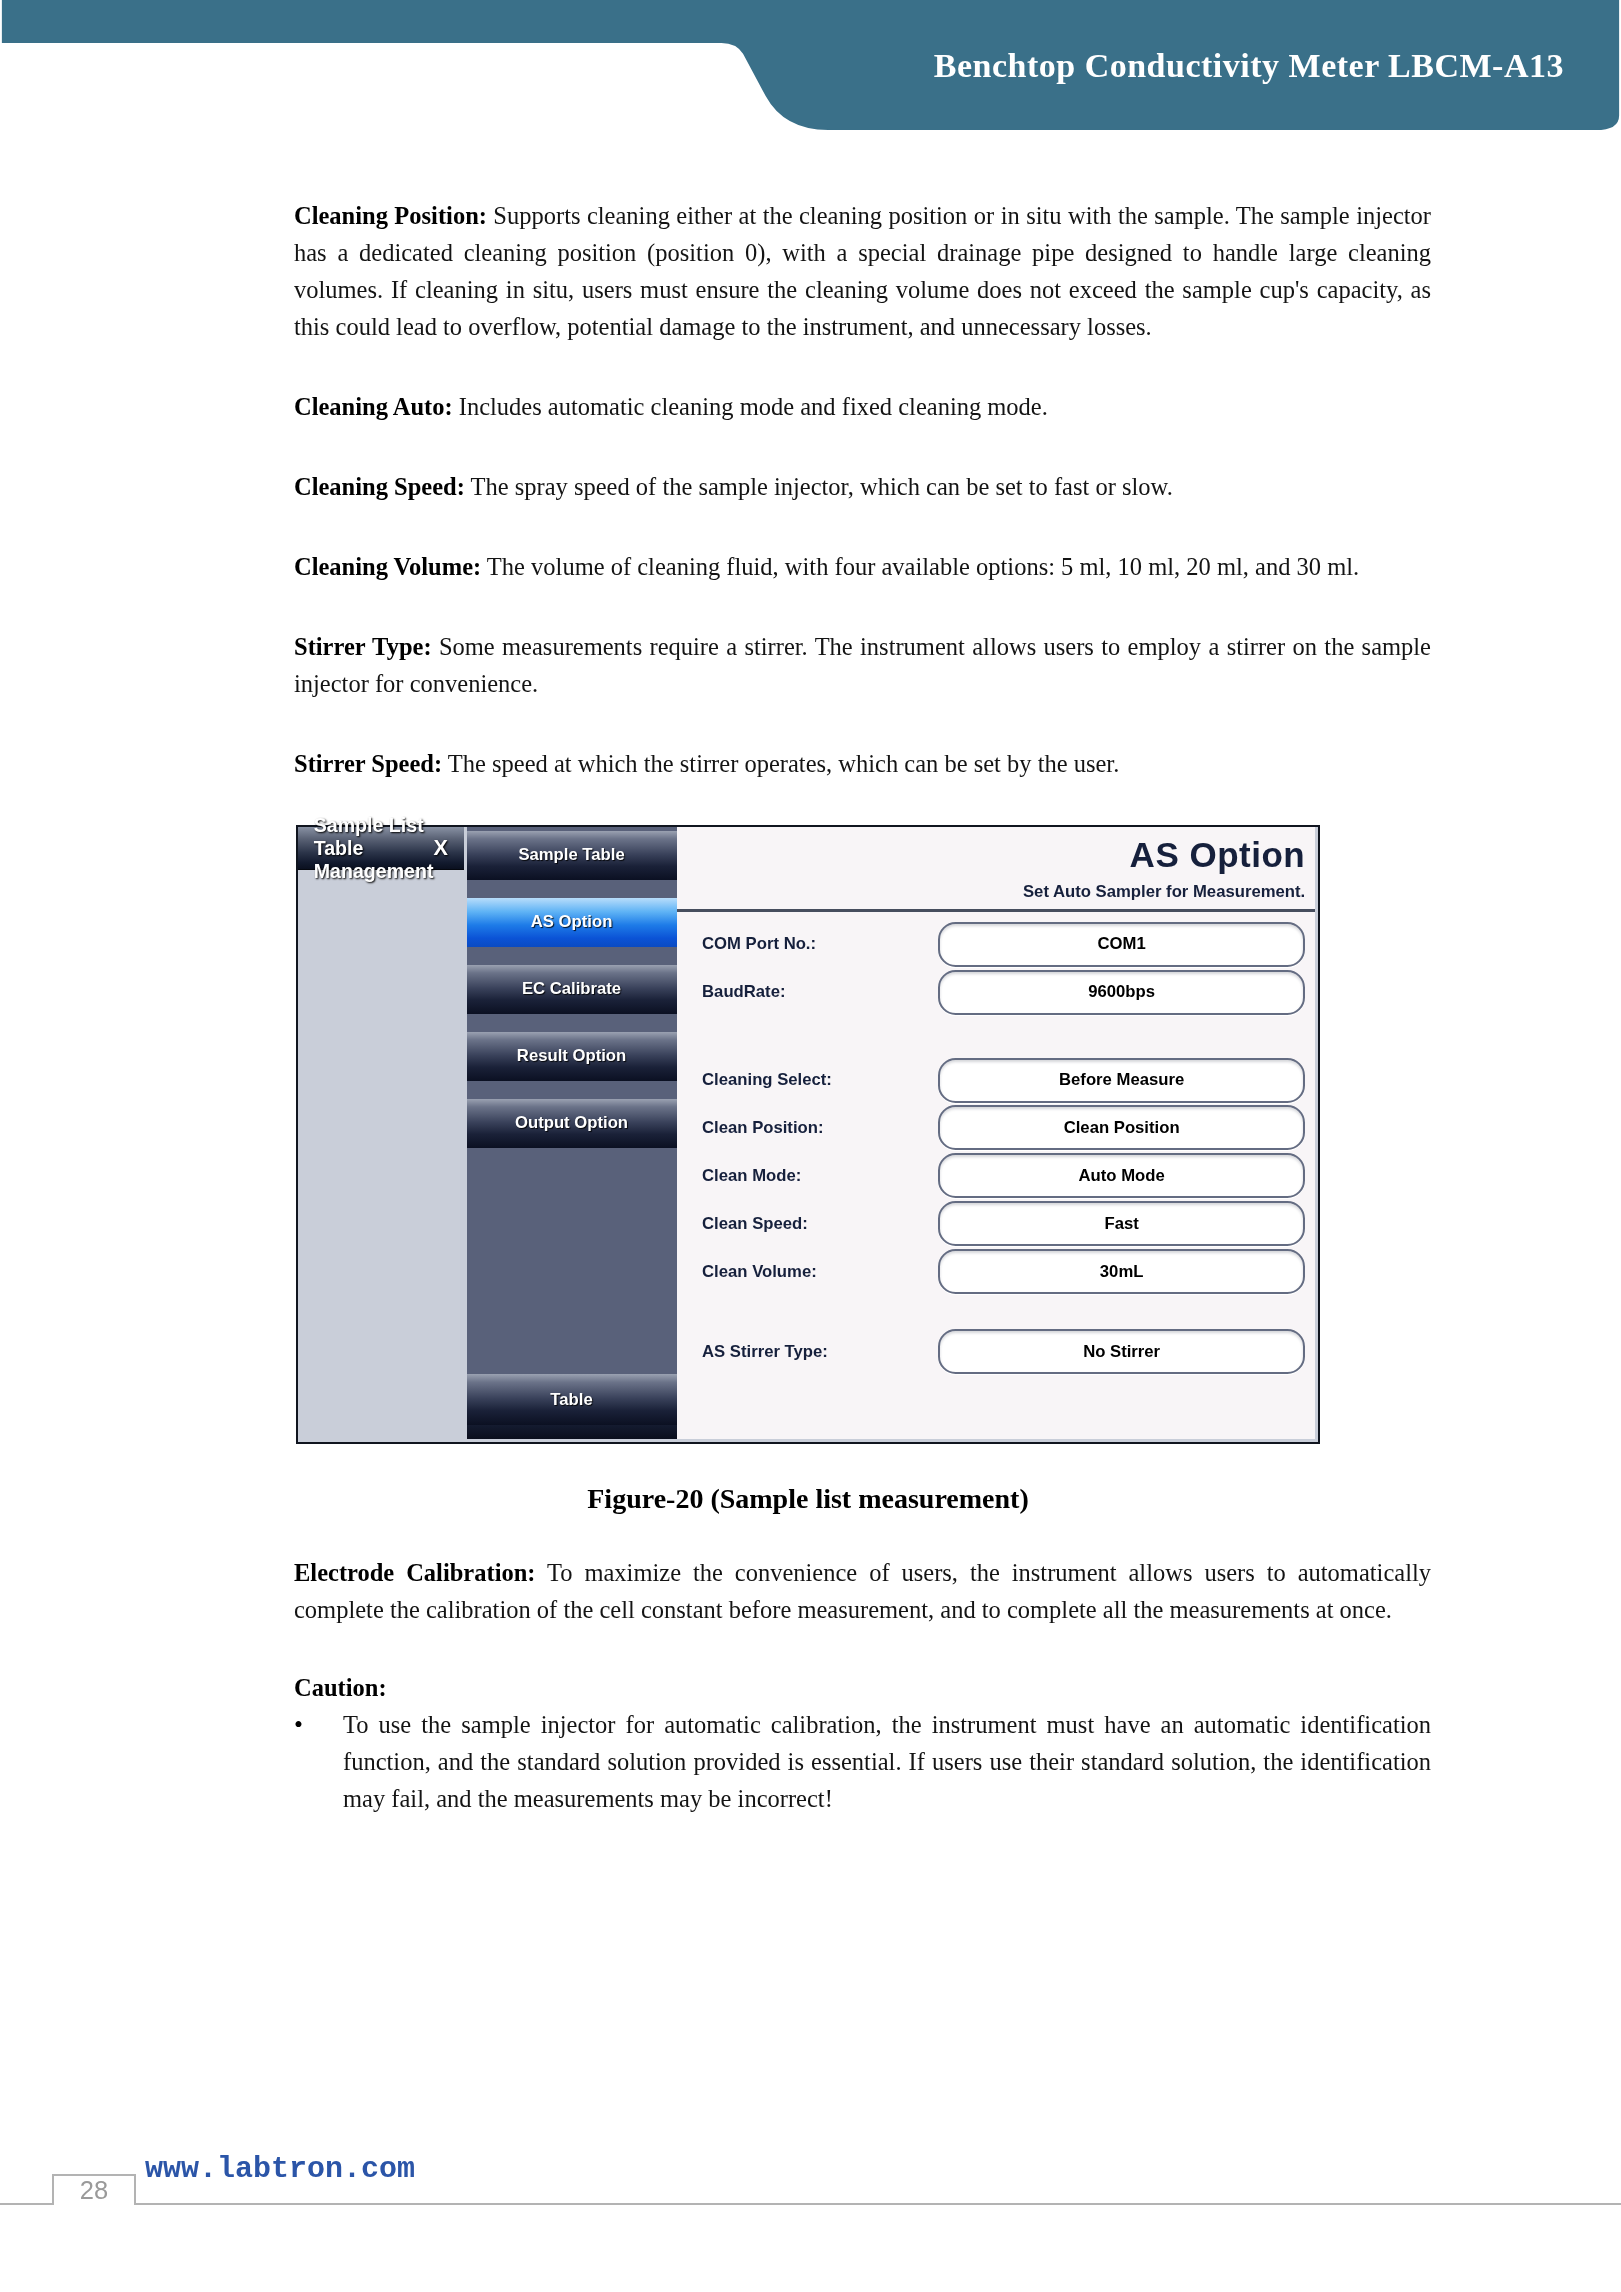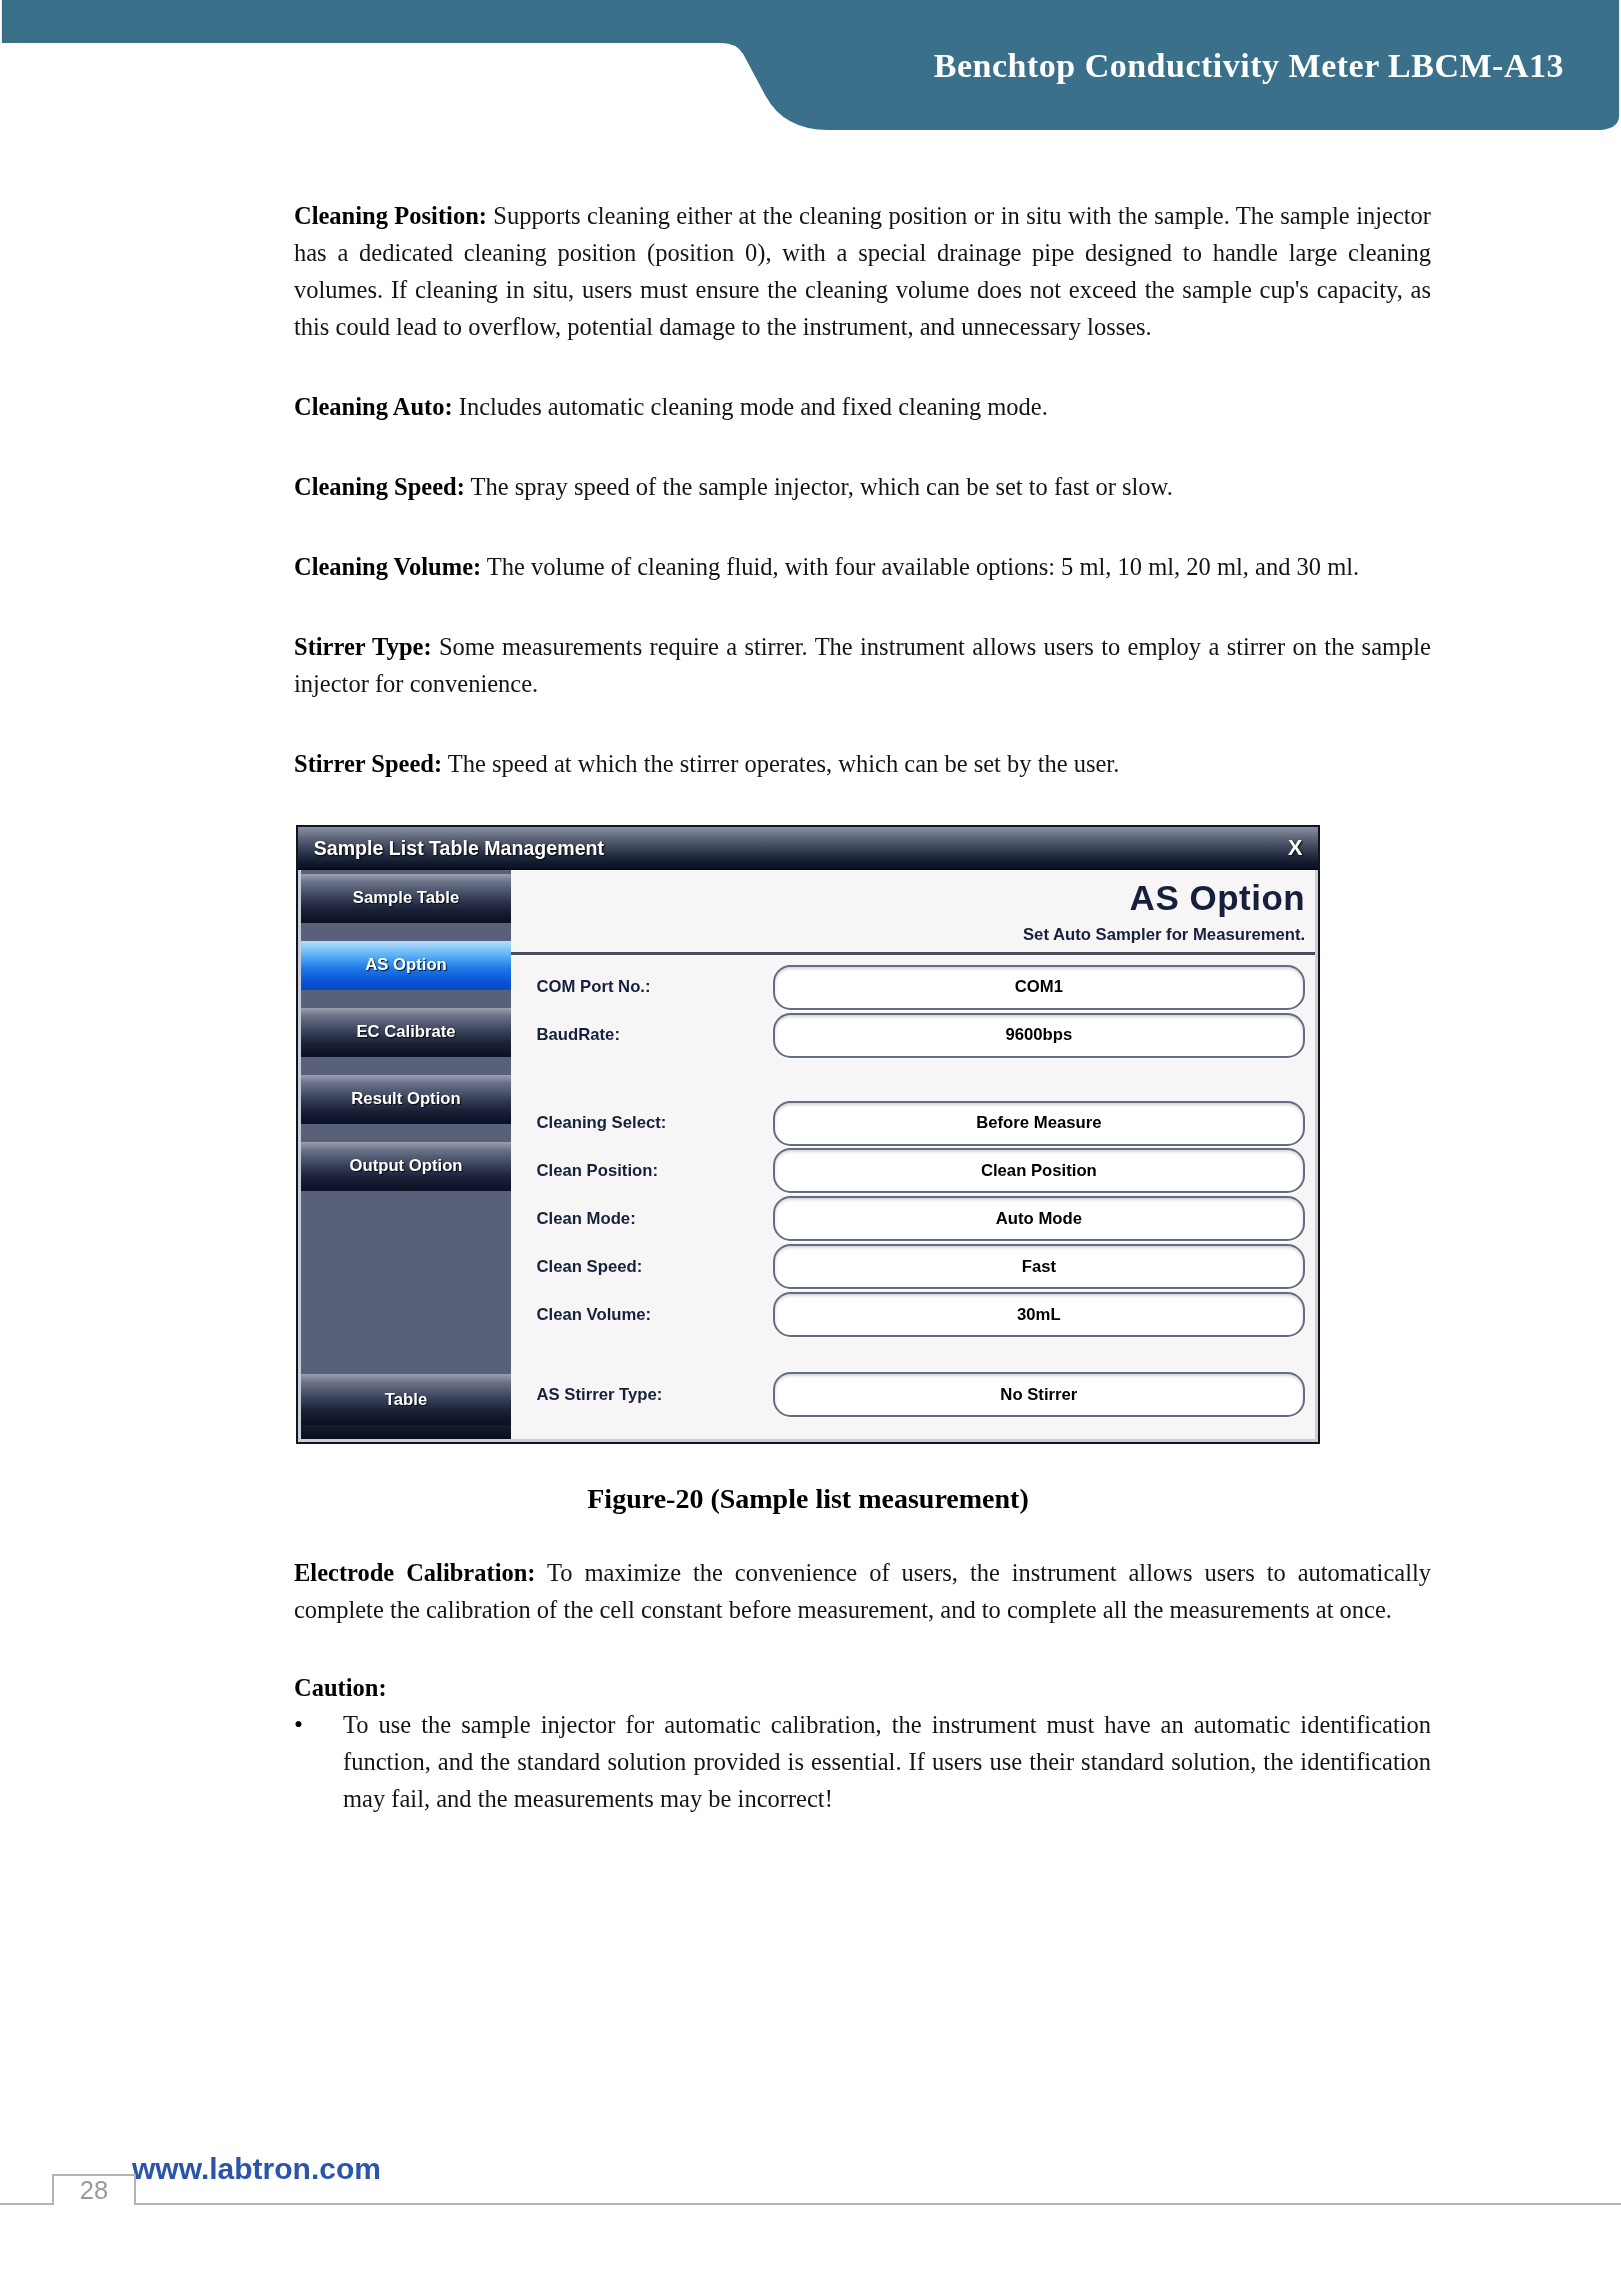--- a/index.html
+++ b/index.html
@@ -21,21 +21,21 @@
   
   .content { position:absolute; top:197px; left:294px; width:1137px; }
   .para { font-size:24.5px; line-height:37px; text-align:justify; margin-bottom:43px; color:#141414; }
   .para b { color:#000000; }
 
   
   .app-window {
     margin:33px 0 0 2px; width:1024px; height:619px;
     border:2.9px solid #10151f; background:#c9ced9;
     font-family:"Liberation Sans", sans-serif;
-    display:flex; flex-direction:column;
+    display:flex; flex-direction:row;
   }
   .titlebar {
     height:43px; flex:0 0 43px; display:flex; align-items:center; justify-content:space-between;
     padding:0 15.7px;
     background:linear-gradient(180deg,#8891a3 0%,#5a6275 28%,#2a3348 62%,#121a2e 85%,#0a101f 100%);
     border-bottom:1px solid #05080f;
   }
   .titlebar-text { color:#ffffff; font-size:19.6px; font-weight:bold; text-shadow:1px 1px 2px #000; }
   .close-btn { color:#ffffff; font-size:21.6px; font-weight:bold; cursor:default; text-shadow:1px 1px 2px #000; }
 
@@ -95,22 +95,22 @@
   }
   .para.after-figure { margin-top:39px; margin-bottom:0; }
   .caution-head { margin-top:41px; font-size:24.5px; line-height:37px; font-weight:bold; color:#000; }
   .bullet-row { display:flex; }
   .bullet-dot { width:49px; flex:0 0 49px; font-size:25.5px; line-height:37px; color:#000; }
   .bullet-text { flex:1; font-size:24.5px; line-height:37px; text-align:justify; color:#141414; }
 
   
   .footer { position:absolute; top:2152px; left:0; width:1621px; height:59px; }
   .footer-link {
-    position:absolute; left:132px; top:0;
-    font-size:30px; font-weight:bold; color:#2b55a8; font-family:Liberation Sans, sans-serif;
+    position:absolute; left:145px; top:0;
+    font-size:30px; font-weight:bold; color:#2b55a8; font-family:Liberation Mono, monospace;
     text-decoration:none;
   }
   .page-tab {
     position:absolute; left:52px; top:21.6px; width:84px; height:31px;
     border:2px solid #b3b3b3; border-bottom:none;
     display:flex; align-items:center; justify-content:center;
     font-family:"Liberation Sans", sans-serif; font-size:25.5px; color:#9a9a9a;
     background:#ffffff;
   }
   .footer-line-left { position:absolute; left:0; top:51px; width:54px; border-top:2px solid #b3b3b3; }

